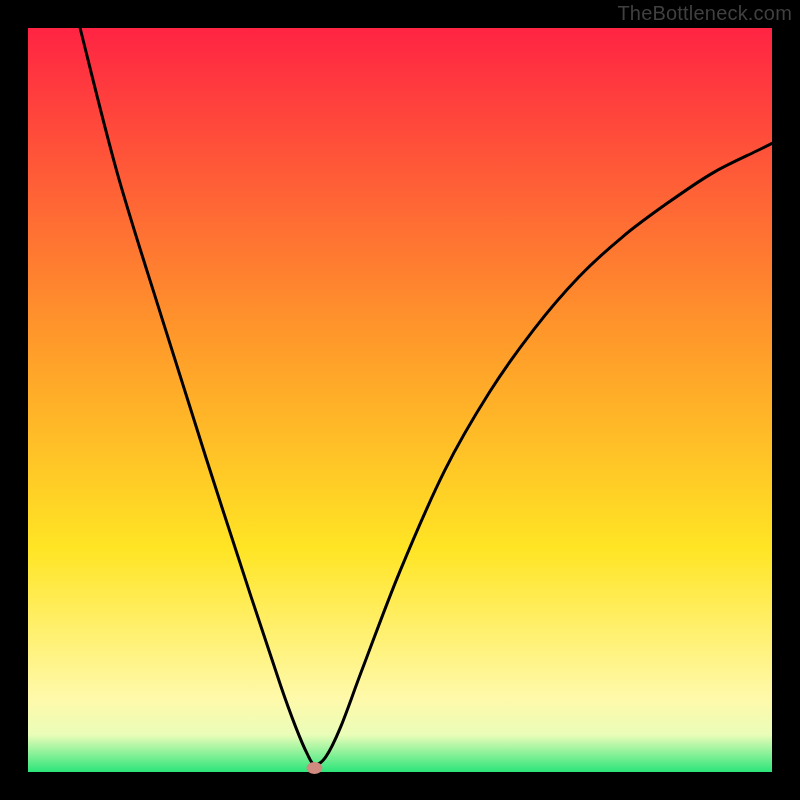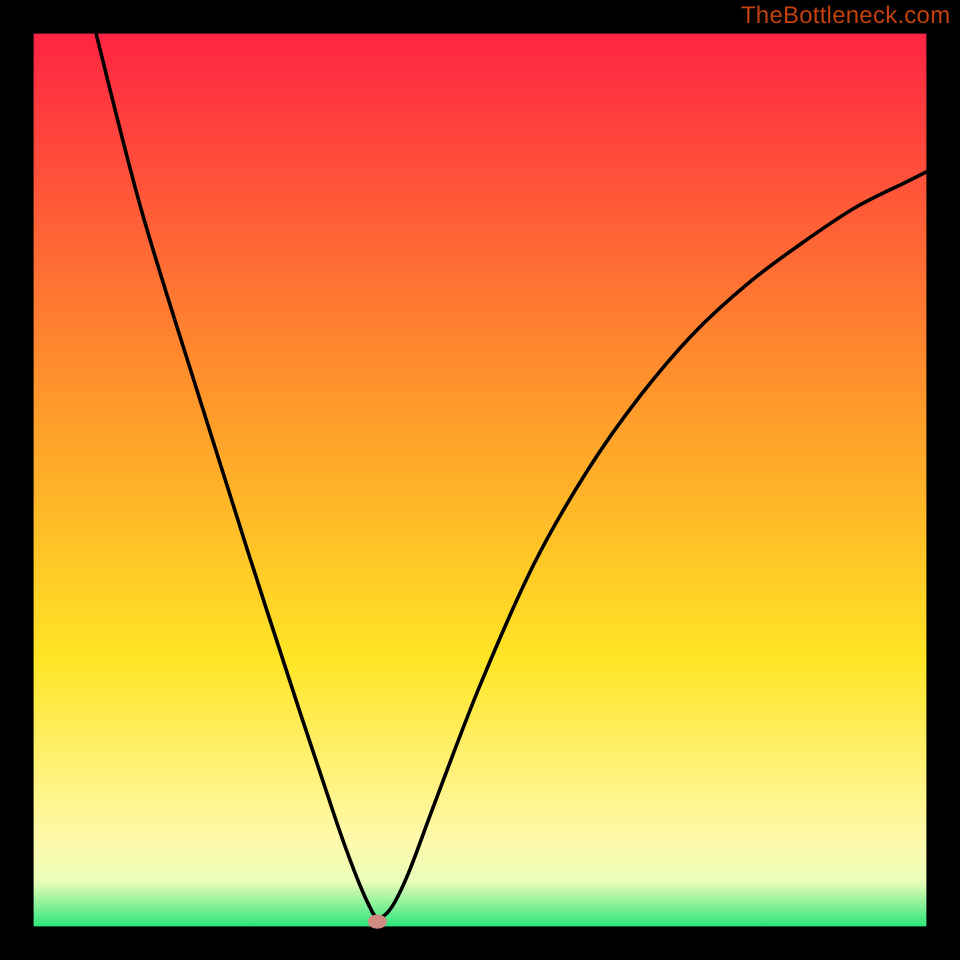--- a/index.html
+++ b/index.html
@@ -15,21 +15,21 @@
     position: relative;
     width: 800px;
     height: 800px;
   }
   .attribution {
     position: absolute;
     top: 2px;
     right: 8px;
     font-size: 20px;
     font-weight: 500;
-    color: #c2410c;
+    color: #404040;
     letter-spacing: 0.2px;
     z-index: 10;
   }
   svg {
     position: absolute;
     top: 0;
     left: 0;
   }
 </style>
 </head>

